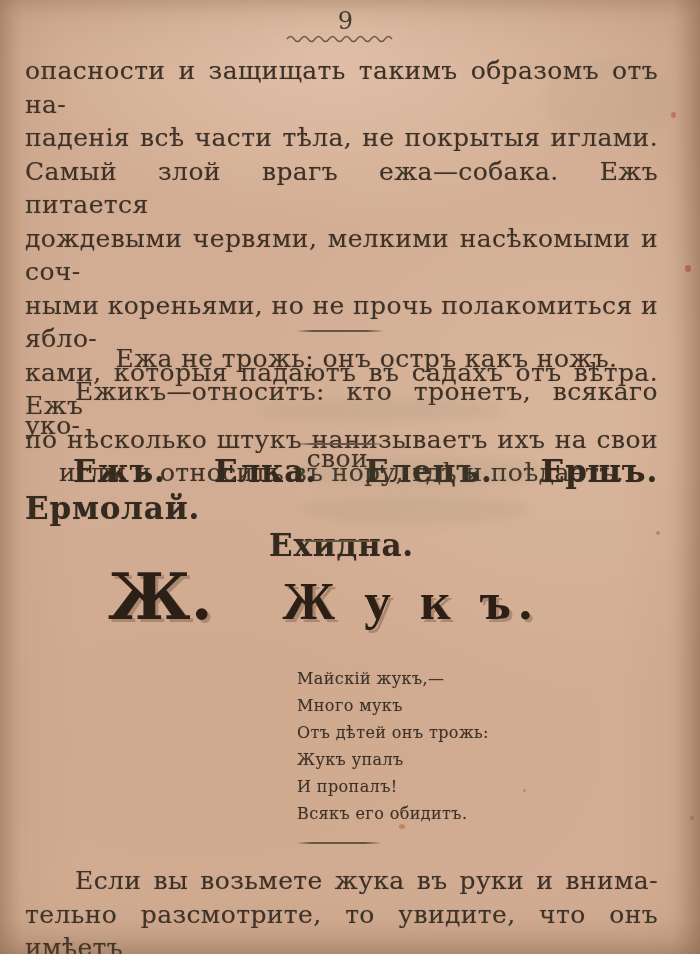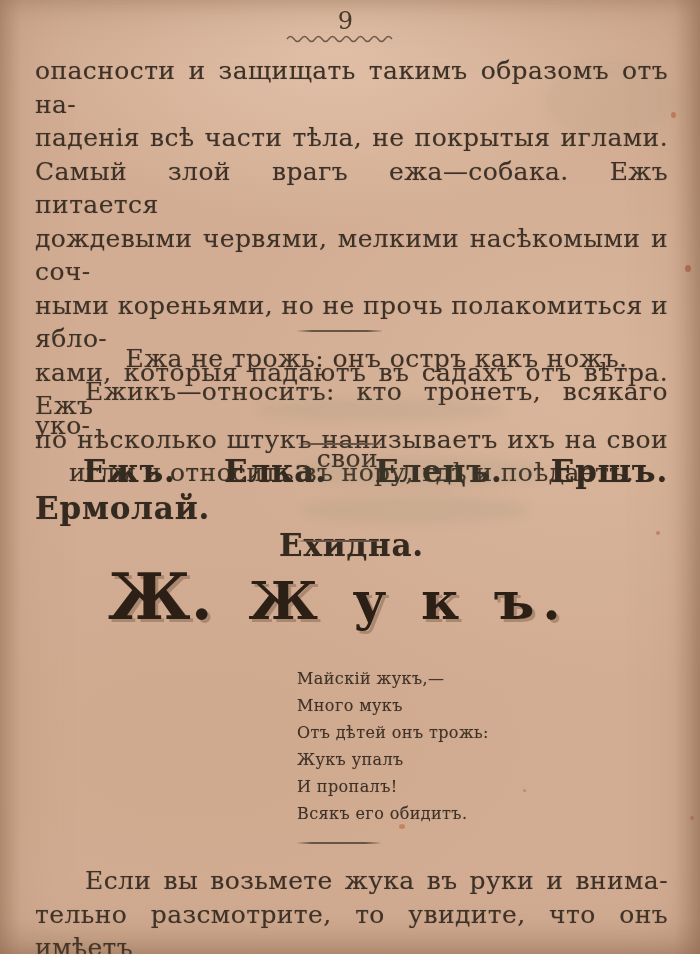--- a/index.html
+++ b/index.html
@@ -24,21 +24,21 @@
                 inset -9px 0 22px rgba(112,76,51,0.20),
                 inset 5px 0 16px rgba(112,76,51,0.14);
   }
   .pageno{
     position:absolute;top:7px;left:0;width:692px;
     text-align:center;font-size:24px;color:#45382b;
     letter-spacing:1px;
   }
   .squiggle{position:absolute;top:33px;left:285px;}
   .block{
-    position:absolute;left:35px;width:633px;
+    position:absolute;left:25px;width:633px;
     font-size:25px;line-height:33.5px;
     letter-spacing:0.4px;
     text-shadow:0 0 1px rgba(62,50,40,0.35);
   }
   .ln{text-align:center;}
   .j{text-align:justify;text-align-last:justify;}
   .ind{text-indent:50px;}
   .p1{top:54px;}
   .p2{top:342px;}
   .p3{top:375px;}
@@ -58,22 +58,23 @@
   .r4{top:842px;width:83px;}
   .heading{
     position:absolute;left:108px;top:566px;
     white-space:nowrap;line-height:1;color:#2b1f16;
   }
   .h-letter{
     font-size:63px;font-weight:bold;
     text-shadow:3px 3px 0 rgba(97,70,49,0.35);
   }
   .h-word{
-    font-size:53px;font-weight:bold;margin-left:36px;letter-spacing:8px;
+    font-size:53px;font-weight:bold;margin-left:70px;letter-spacing:8px;
     text-shadow:3px 3px 0 rgba(97,70,49,0.35);
+    font-family:Liberation Serif, serif;
   }
   .poem{
     position:absolute;left:297px;top:666px;
     font-size:16px;line-height:26.9px;letter-spacing:0.4px;
     text-shadow:0 0 1px rgba(62,50,40,0.3);
   }
   .ghost{position:absolute;border-radius:50%;pointer-events:none;
     background:rgba(120,126,102,0.10);filter:blur(5px);}
   .g1{left:255px;top:399px;width:250px;height:22px;}
   .g2{left:295px;top:456px;width:250px;height:32px;}

